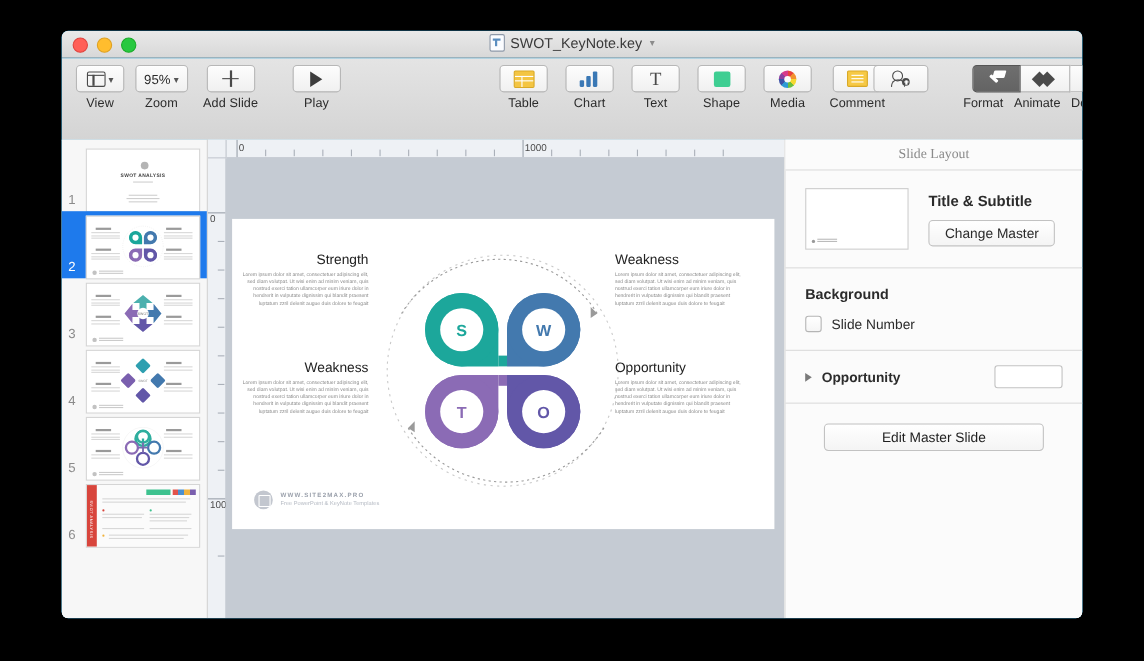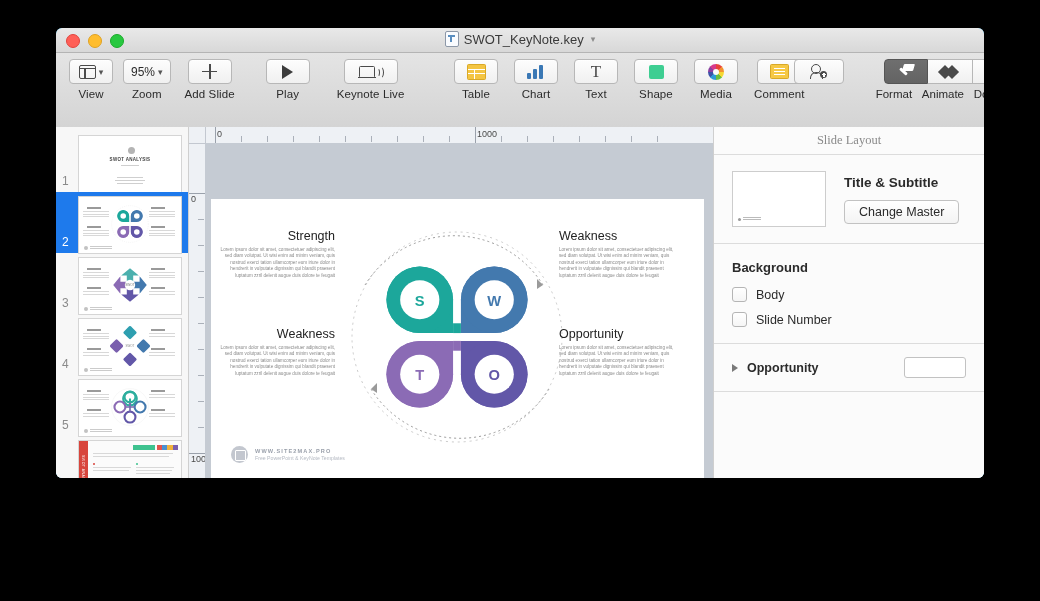--- a/index.html
+++ b/index.html
@@ -4,21 +4,21 @@
 <style>
   html,body{margin:0;padding:0;}
   body{
     width:1040px;height:601px;
     background:#000000;
     font-family:"Liberation Sans", sans-serif;
     -webkit-font-smoothing:antialiased;
     overflow:hidden;
   }
   .window{
-    position:absolute;left:56px;top:28px;width:928px;height:450px;
+    position:absolute;left:56px;top:28px;width:928px;height:534px;
     background:#0ea5e9;
     border-radius:6px;
     overflow:hidden;
     box-shadow:0 6px 26px rgba(0,0,0,.55);
   }
 
   
   .titlebar{
     position:relative;height:24px;
     background:linear-gradient(to bottom,#e9e9e9,#d8d8d8);
@@ -289,31 +289,20 @@
         <div class="tb-label">Add Slide</div>
       </div>
 
       <div class="tb-item" style="margin-left:26px;">
         <div class="tb-btn">
           <span class="ic-play"></span>
         </div>
         <div class="tb-label">Play</div>
       </div>
 
-      <div class="tb-item" style="margin-left:22px;">
-        <div class="tb-btn" style="min-width:54px;">
-          <span class="ic-live">
-            <i class="scr"></i>
-              <i class="base"></i>
-              <i class="w1"></i>
-              <i class="w2"></i>
-          </span>
-        </div>
-        <div class="tb-label">Keynote Live</div>
-      </div>
 
     </div>
 
     <div class="tgroup" style="left:390px;">
 
       <div class="tb-item" style="margin:0 8px;">
         <div class="tb-btn">
             <span class="ic-table"></span>
           </div>
         <div class="tb-label">Table</div>
@@ -739,37 +728,36 @@
           <div>
             <div class="master-name">Title &amp; Subtitle</div>
             <div class="btn-lite">Change Master</div>
           </div>
         </div>
       </div>
 
       <div class="insp-sec">
         <div class="sec-title">Background</div>
 
-        <div class="chk-row">
-          <span class="chk"></span>
-          <span class="chk-label">Body</span>
-        </div>
         <div class="chk-row" style="margin-bottom:0;">
           <span class="chk"></span>
           <span class="chk-label">Slide Number</span>
         </div>
       </div>
 
       <div class="insp-sec" style="padding:13px 18px;">
         <div class="bg-row">
           <span class="bg-left">
             <span class="tri"></span>
             <span class="bg-label">Opportunity</span>
           </span>
           <span class="bg-swatch"></span>
         </div>
       </div>
 
+      <div class="insp-foot">
+        <div class="btn-wide">Edit Master Slide</div>
+      </div>
 
     </div>
 
   </div>
 </div>
 
 </body></html>

